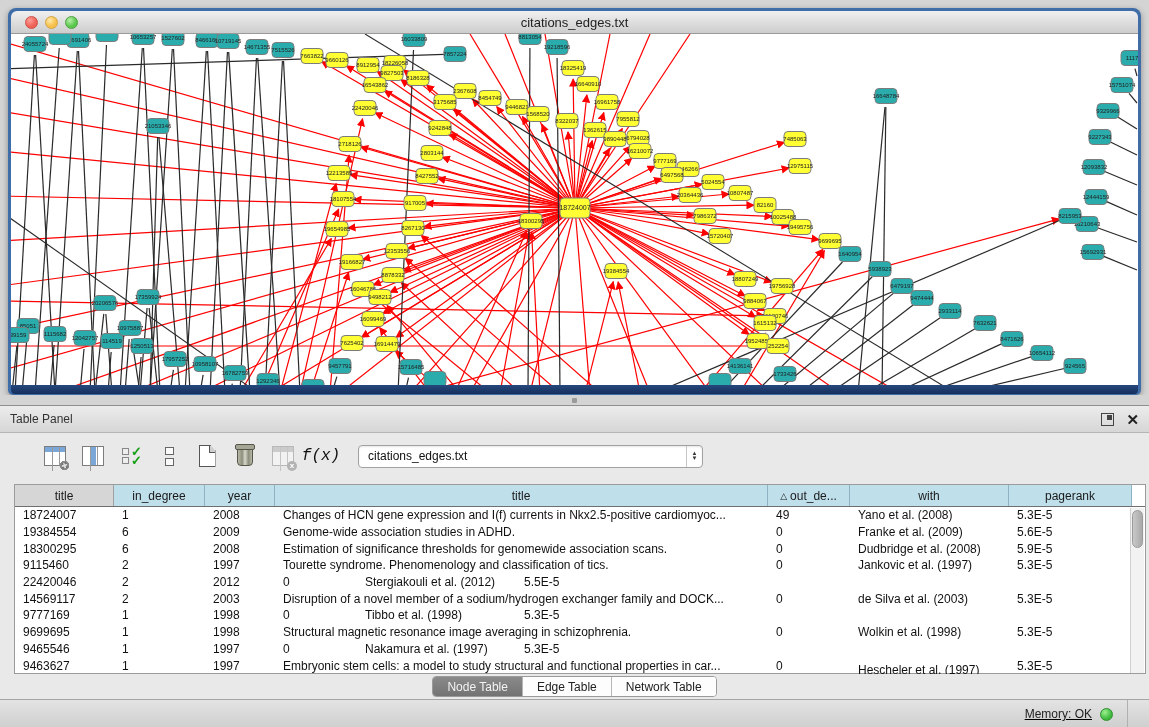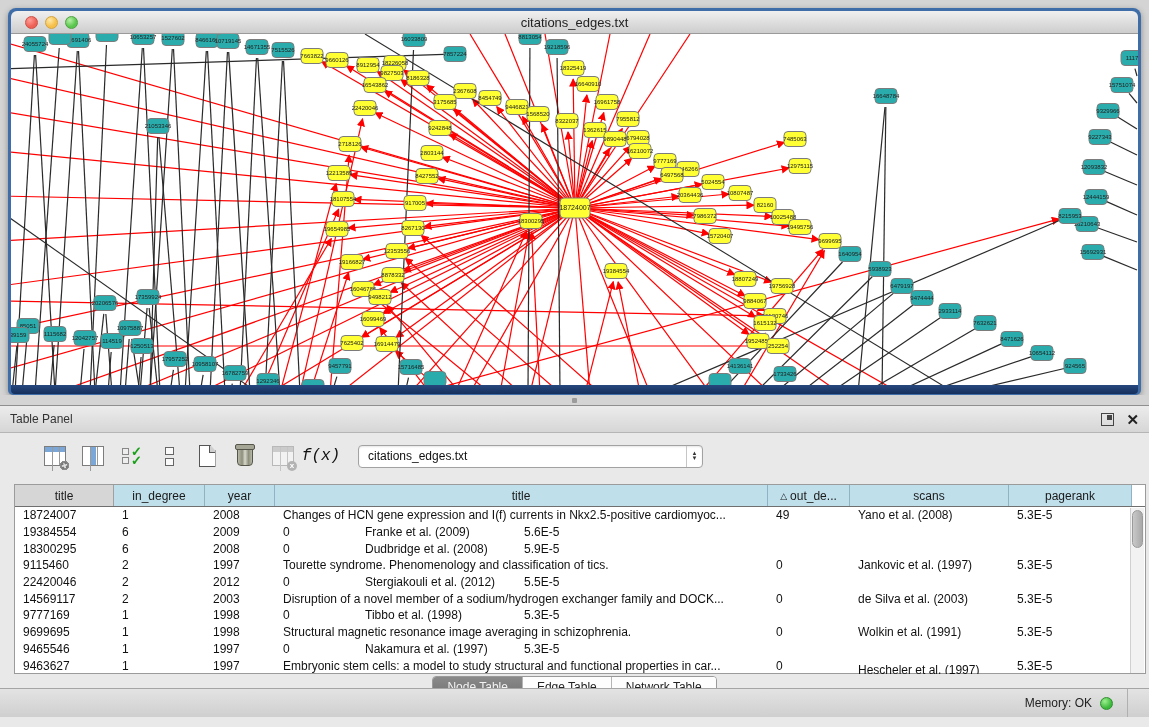--- a/index.html
+++ b/index.html
@@ -97,23 +97,23 @@
   .tabbar { position:absolute; left:0; top:268px; width:100%; height:25px;
     display:flex; align-items:center; justify-content:center; }
   .seg { display:flex; border:1px solid #9a9a9a; border-radius:4px; overflow:hidden;
     background:#fff; height:21px; }
   .seg .tab { font-size:12px; padding:0 14px; display:flex; align-items:center; color:#222;
     border-right:1px solid #b5b5b5; background:#fdfdfd; }
   .seg .tab:last-child { border-right:none; }
   .seg .tab.active { background:linear-gradient(#8a8a8a,#737373); color:#f3f3f3; }
 
   
-  .statusbar { position:absolute; left:0; top:282px; width:100%; height:29px;
+  .statusbar { position:absolute; left:0; top:293px; width:100%; height:29px;
     background:linear-gradient(#e3e3e3,#cfcfcf); border-top:1px solid #a5a5a5;
-    display:flex; align-items:center; justify-content:flex-end; }
+    display:flex; align-items:center; justify-content:flex-end;text-decoration:underline; }
   .mem-label { font-size:12px; color:#222; margin-right:8px; }
   .mem-dot { width:13px; height:13px; border-radius:50%;
     background:radial-gradient(circle at 35% 30%, #9cf08e, #3cb83c 65%); border:1px solid #2f8f2f; margin-right:14px; }
   .statusbar .grip2 { width:22px; height:100%; border-left:1px solid #b0b0b0; }
 </style>
 </head>
 <body>
 
 <div class="graph-window">
   <div class="titlebar">
@@ -846,48 +846,50 @@
           <span>year</span>
         </div>
         <div class="th" style="width: 493px;">
           <span>title</span>
         </div>
         <div class="th" style="width: 82px;">
           <span class="tri">△</span>
           <span>out_de...</span>
         </div>
         <div class="th" style="width: 159px;">
-          <span>scans</span>
+          <span>with</span>
         </div>
         <div class="th" style="width: 123px;">
           <span>pagerank</span>
         </div>
       </div>
     <div class="tbody" id="tbody">
         <div class="tr">
           <div class="td" style="width: 99px;">18724007</div>
           <div class="td" style="width: 91px;">1</div>
           <div class="td" style="width: 70px;">2008</div>
           <div class="td" style="width: 493px;">Changes of HCN gene expression and I(f) currents in Nkx2.5-positive cardiomyoc...</div>
           <div class="td" style="width: 82px;">49</div>
           <div class="td" style="width: 159px;">Yano et al. (2008)</div>
           <div class="td" style="width: 123px;">5.3E-5</div>
         </div>
         <div class="tr">
           <div class="td" style="width: 99px;">19384554</div>
           <div class="td" style="width: 91px;">6</div>
           <div class="td" style="width: 70px;">2009</div>
+          <div class="td" style="width: 493px;">Genome-wide association studies in ADHD.</div>
           <div class="td" style="width: 82px;">0</div>
           <div class="td" style="width: 159px;">Franke et al. (2009)</div>
           <div class="td" style="width: 123px;">5.6E-5</div>
         </div>
         <div class="tr">
           <div class="td" style="width: 99px;">18300295</div>
           <div class="td" style="width: 91px;">6</div>
           <div class="td" style="width: 70px;">2008</div>
+          <div class="td" style="width: 493px;">Estimation of significance thresholds for genomewide association scans.</div>
           <div class="td" style="width: 82px;">0</div>
           <div class="td" style="width: 159px;">Dudbridge et al. (2008)</div>
           <div class="td" style="width: 123px;">5.9E-5</div>
         </div>
         <div class="tr">
           <div class="td" style="width: 99px;">9115460</div>
           <div class="td" style="width: 91px;">2</div>
           <div class="td" style="width: 70px;">1997</div>
           <div class="td" style="width: 493px;">Tourette syndrome. Phenomenology and classification of tics.</div>
           <div class="td" style="width: 82px;">0</div>
@@ -918,21 +920,21 @@
           <div class="td" style="width: 82px;">0</div>
           <div class="td" style="width: 159px;">Tibbo et al. (1998)</div>
           <div class="td" style="width: 123px;">5.3E-5</div>
         </div>
         <div class="tr">
           <div class="td" style="width: 99px;">9699695</div>
           <div class="td" style="width: 91px;">1</div>
           <div class="td" style="width: 70px;">1998</div>
           <div class="td" style="width: 493px;">Structural magnetic resonance image averaging in schizophrenia.</div>
           <div class="td" style="width: 82px;">0</div>
-          <div class="td" style="width: 159px;">Wolkin et al. (1991)</div>
+          <div class="td" style="width: 159px;">Wolkin et al. (1998)</div>
           <div class="td" style="width: 123px;">5.3E-5</div>
         </div>
         <div class="tr">
           <div class="td" style="width: 99px;">9465546</div>
           <div class="td" style="width: 91px;">1</div>
           <div class="td" style="width: 70px;">1997</div>
           <div class="td" style="width: 82px;">0</div>
           <div class="td" style="width: 159px;">Nakamura et al. (1997)</div>
           <div class="td" style="width: 123px;">5.3E-5</div>
         </div>

